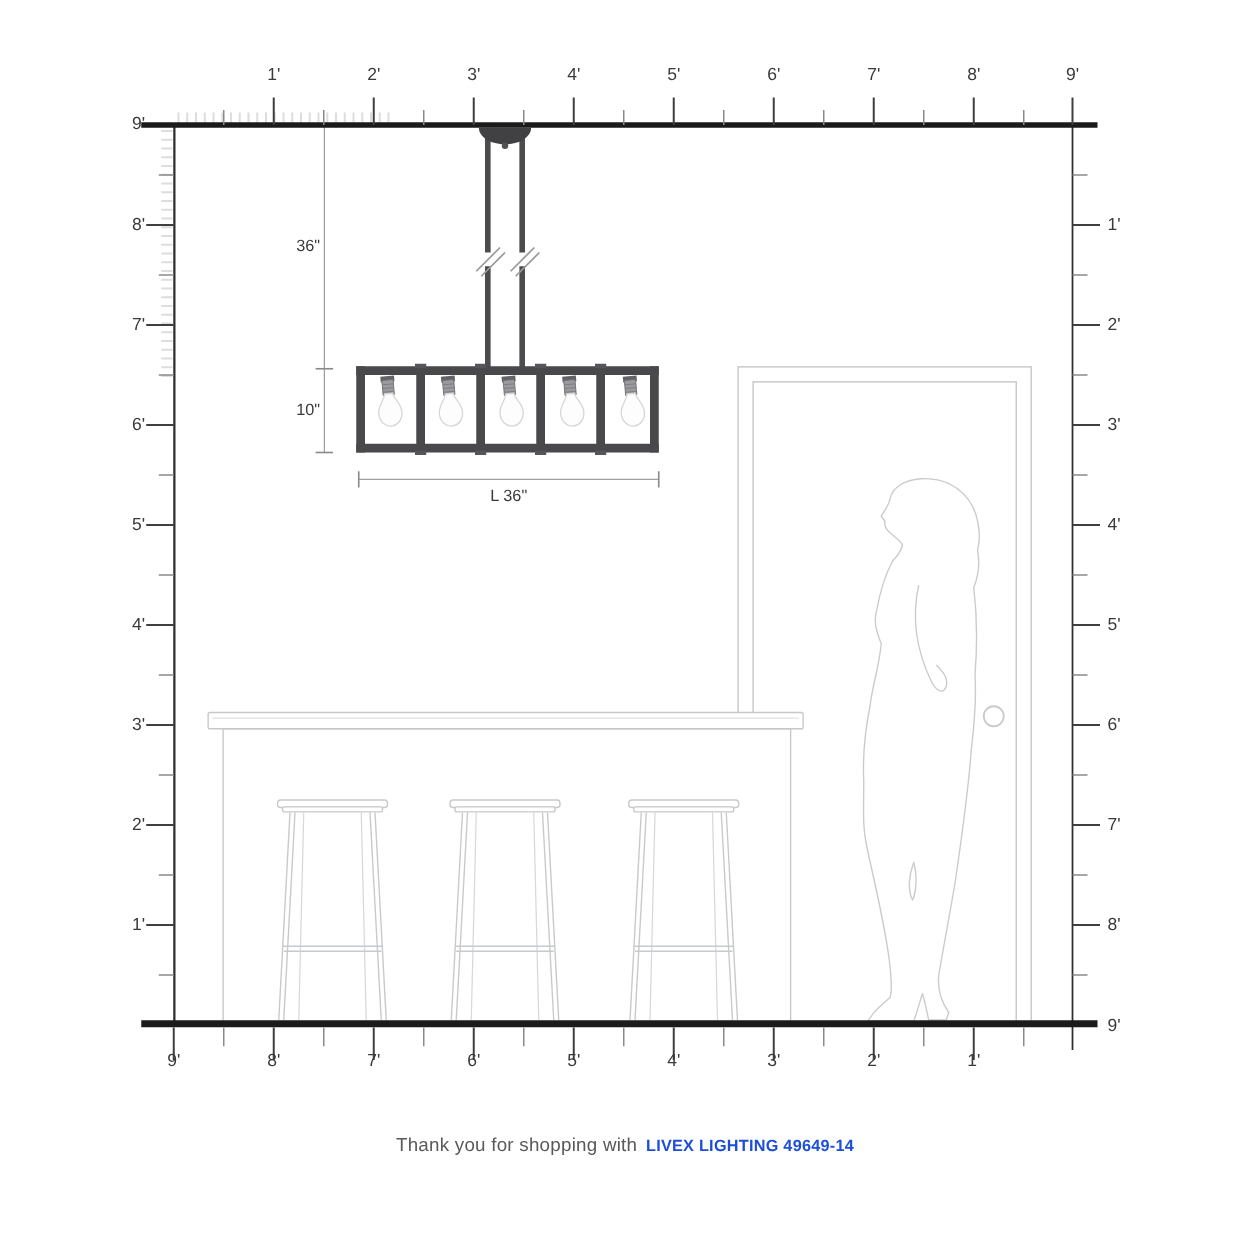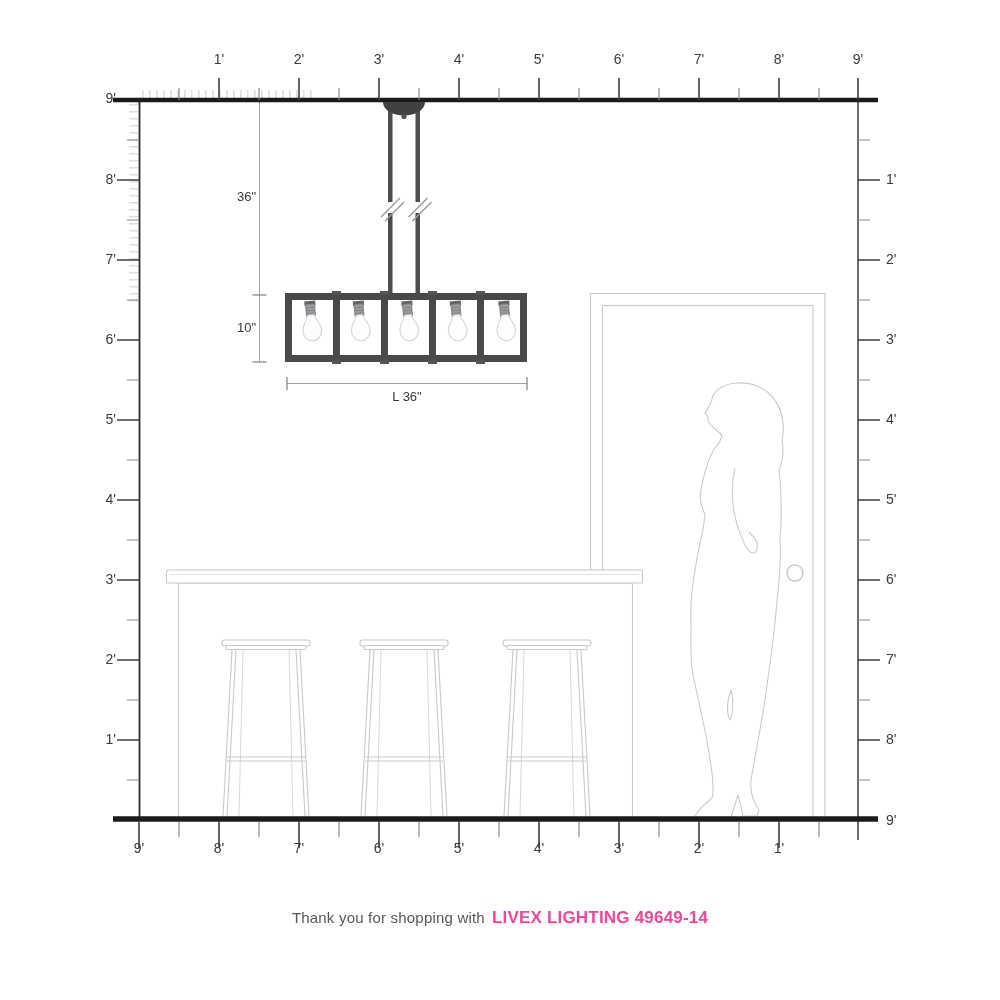--- a/index.html
+++ b/index.html
@@ -6,21 +6,21 @@
   body{width:1000px;height:1000px;position:relative;overflow:hidden;
        font-family:"Liberation Sans", sans-serif;}
   #art{position:absolute;left:0;top:0;}
   .lbl{position:absolute;font-size:14px;color:#3a3a3a;line-height:16px;white-space:nowrap;}
   .ctr{text-align:center;width:40px;}
   .rgt{text-align:right;width:38px;}
   .dim{position:absolute;font-size:13px;color:#3a3a3a;white-space:nowrap;}
   #footer{position:absolute;left:0;right:0;top:908px;display:flex;
           justify-content:center;align-items:baseline;}
   #footer .pre{font-size:15px;color:#595959;letter-spacing:.2px;}
-  #footer .prod{font-size:17px;font-weight:bold;color:#ec4899;margin-left:7px;letter-spacing:.2px;}
+  #footer .prod{font-size:13px;font-weight:bold;color:#1d4ed8;margin-left:7px;letter-spacing:.2px;}
 </style>
 </head>
 <body>
 
 <svg id="art" width="1000" height="1000" viewBox="0 0 1000 1000">
 
   <g stroke="#dddddd" stroke-width="9" stroke-dasharray="1.6,5.4">
     <line x1="142" y1="94.5" x2="312" y2="94.5"></line>
     <line x1="133.5" y1="104" x2="133.5" y2="302"></line>
   </g>

